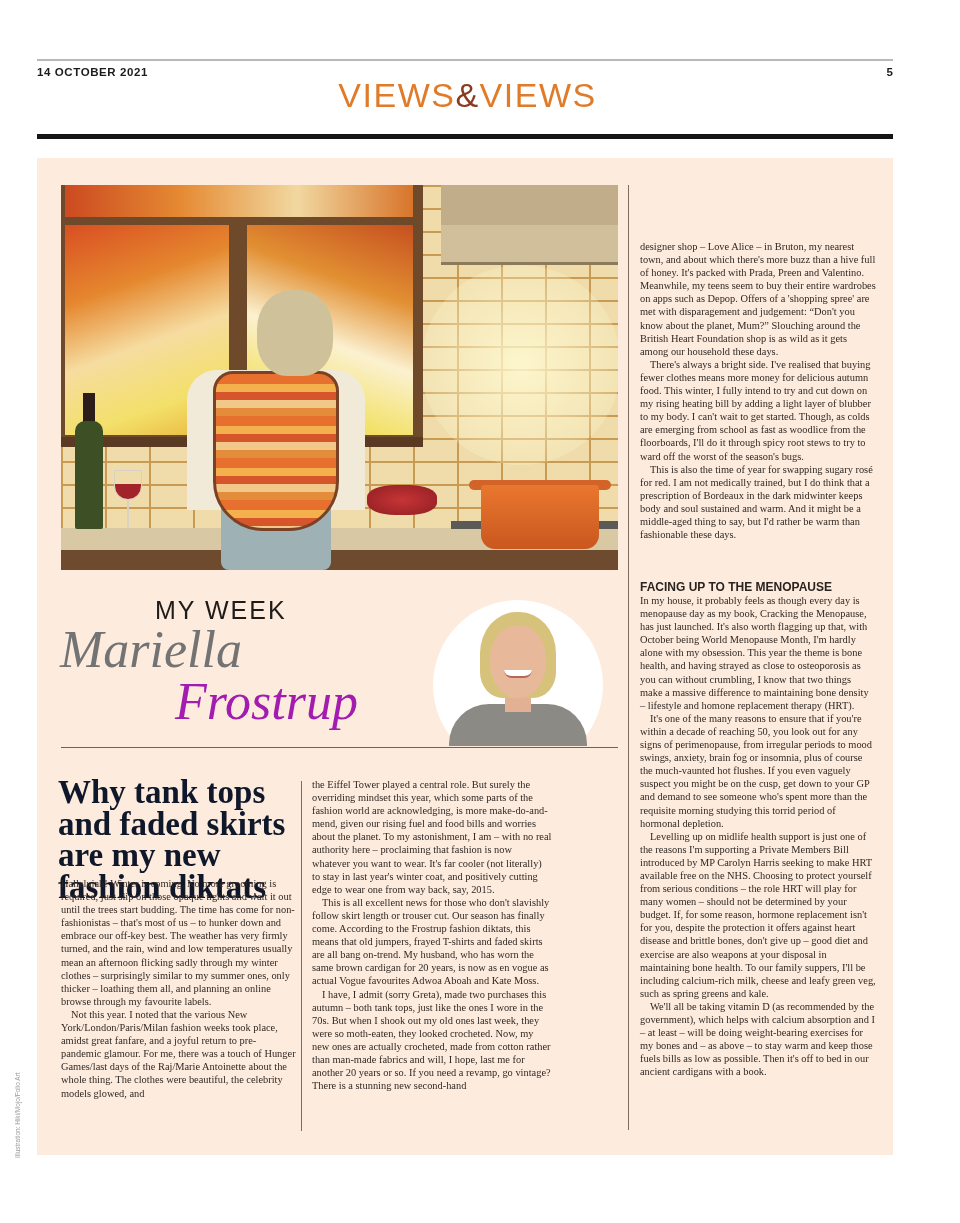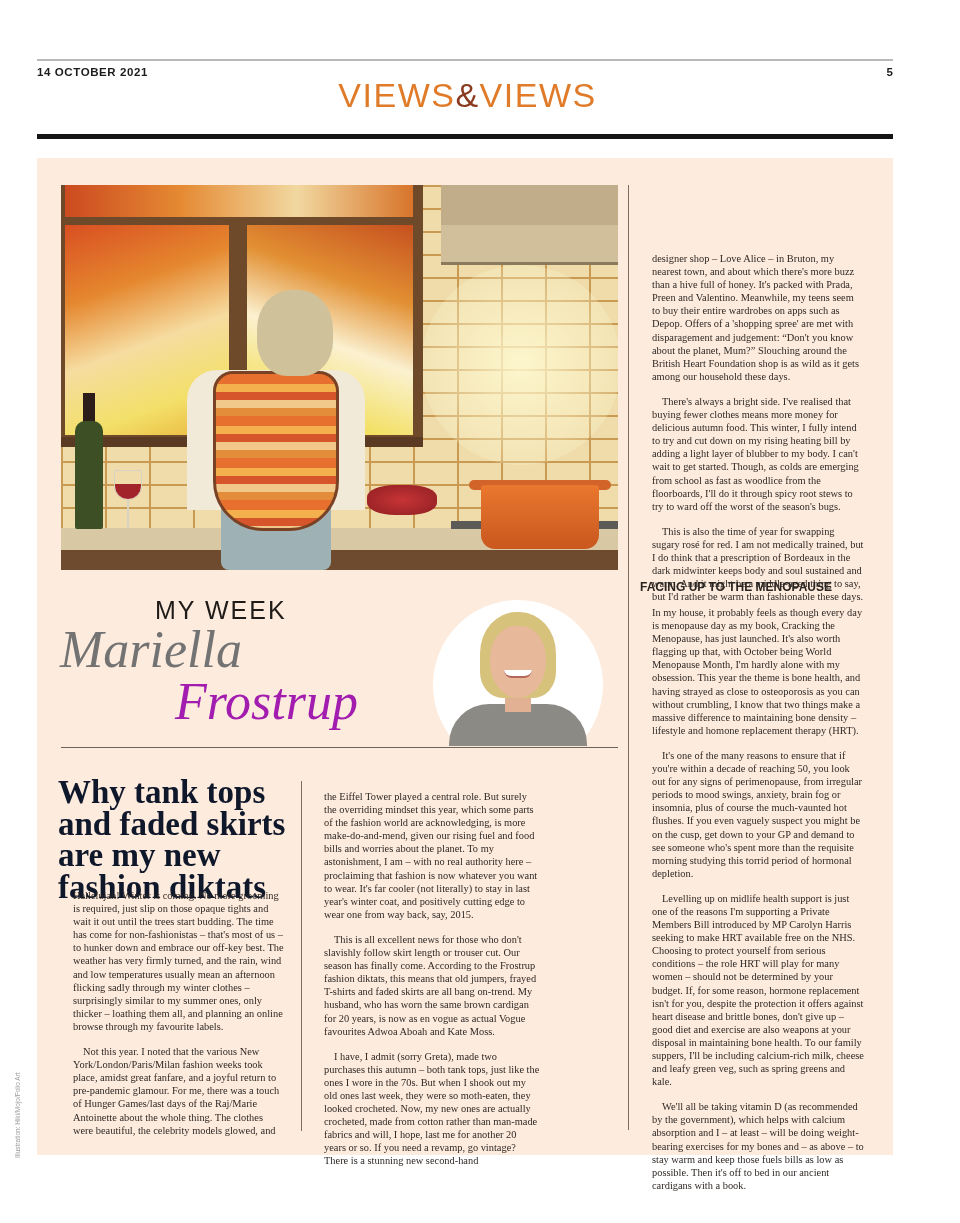--- a/index.html
+++ b/index.html
@@ -61,21 +61,21 @@
   .portrait .circle { position: absolute; left: 0; top: 0; width: 170px; height: 170px; border-radius: 50%; background: #ffffff; }
   .portrait .hair { position: absolute; left: 47px; top: 12px; width: 76px; height: 86px; border-radius: 48% 48% 30% 30%; background: #d7c27c; }
   .portrait .face { position: absolute; left: 57px; top: 26px; width: 56px; height: 72px; border-radius: 45% 45% 50% 50%; background: #e7b99a; }
   .portrait .smile { position: absolute; left: 71px; top: 70px; width: 28px; height: 8px; border-radius: 0 0 14px 14px; background: #ffffff; border-bottom: 2px solid #b3665a; }
   .portrait .neck { position: absolute; left: 72px; top: 92px; width: 26px; height: 20px; background: #e2b193; }
   .portrait .top { position: absolute; left: 16px; top: 104px; width: 138px; height: 60px; border-radius: 40px 40px 0 0; background: #8c8a84; }
 
   .headline { position: absolute; left: 58px; top: 777px; width: 240px; font-family: "Liberation Serif", serif; font-size: 33px; line-height: 31.5px; color: #0f172a; }
 
   .col { position: absolute; font-family: "Liberation Serif", serif; font-size: 10.4px; line-height: 13.1px; color: #2f2925; text-align: left; }
-  .col p { margin: 12px; }
+  .col p { margin: 0; }
   .col p + p { text-indent: 10px; font-family: Liberation Serif, serif; }
   .col p.noindent { text-indent: 0; }
   .col .subhead { font-family: "Liberation Sans", sans-serif; font-weight: bold; font-size: 12px; line-height: 13px; color: #2a2420; margin-top: 0; }
   .col-1 { left: 61px; top: 877px; width: 235px; }
   .col-2 { left: 312px; top: 778px; width: 240px; }
   .col-3 { left: 640px; top: 240px; width: 236px; }
   .col-3b { left: 640px; top: 581px; width: 236px; }
 
   .credit { position: absolute; left: 14px; top: 1158px; transform: rotate(-90deg); transform-origin: 0 0; font-family: "Liberation Sans", sans-serif; font-size: 6.5px; color: #9a9a9a; white-space: nowrap; }
 </style>

